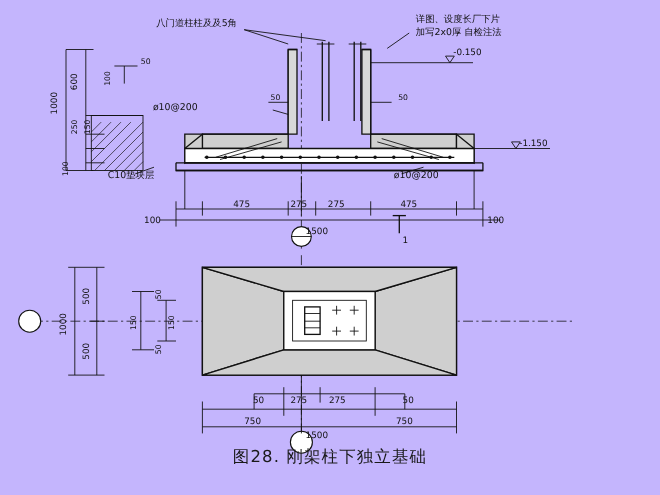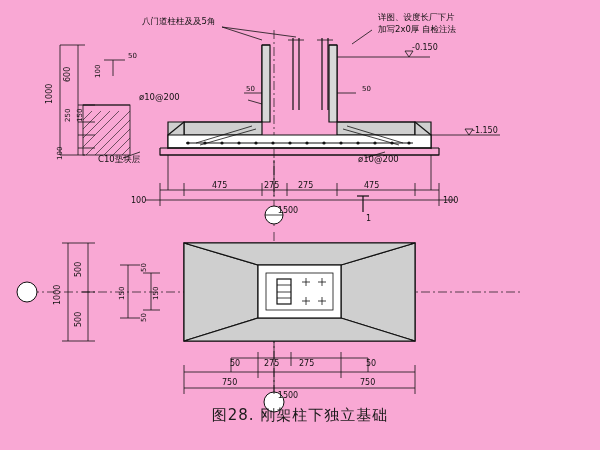--- a/index.html
+++ b/index.html
@@ -11,21 +11,21 @@
     width: 600px;
     height: 450px;
     font-family: "Liberation Sans", sans-serif;
     color: #111;
     overflow: hidden;
   }
   #stage {
     position: relative;
     width: 600px;
     height: 450px;
-    background: #f9a8d4;
+    background: #c4b5fd;
   }
   svg.drawing {
     position: absolute;
     left: 0;
     top: 0;
     width: 600px;
     height: 450px;
   }
   .caption {
     position: absolute;

